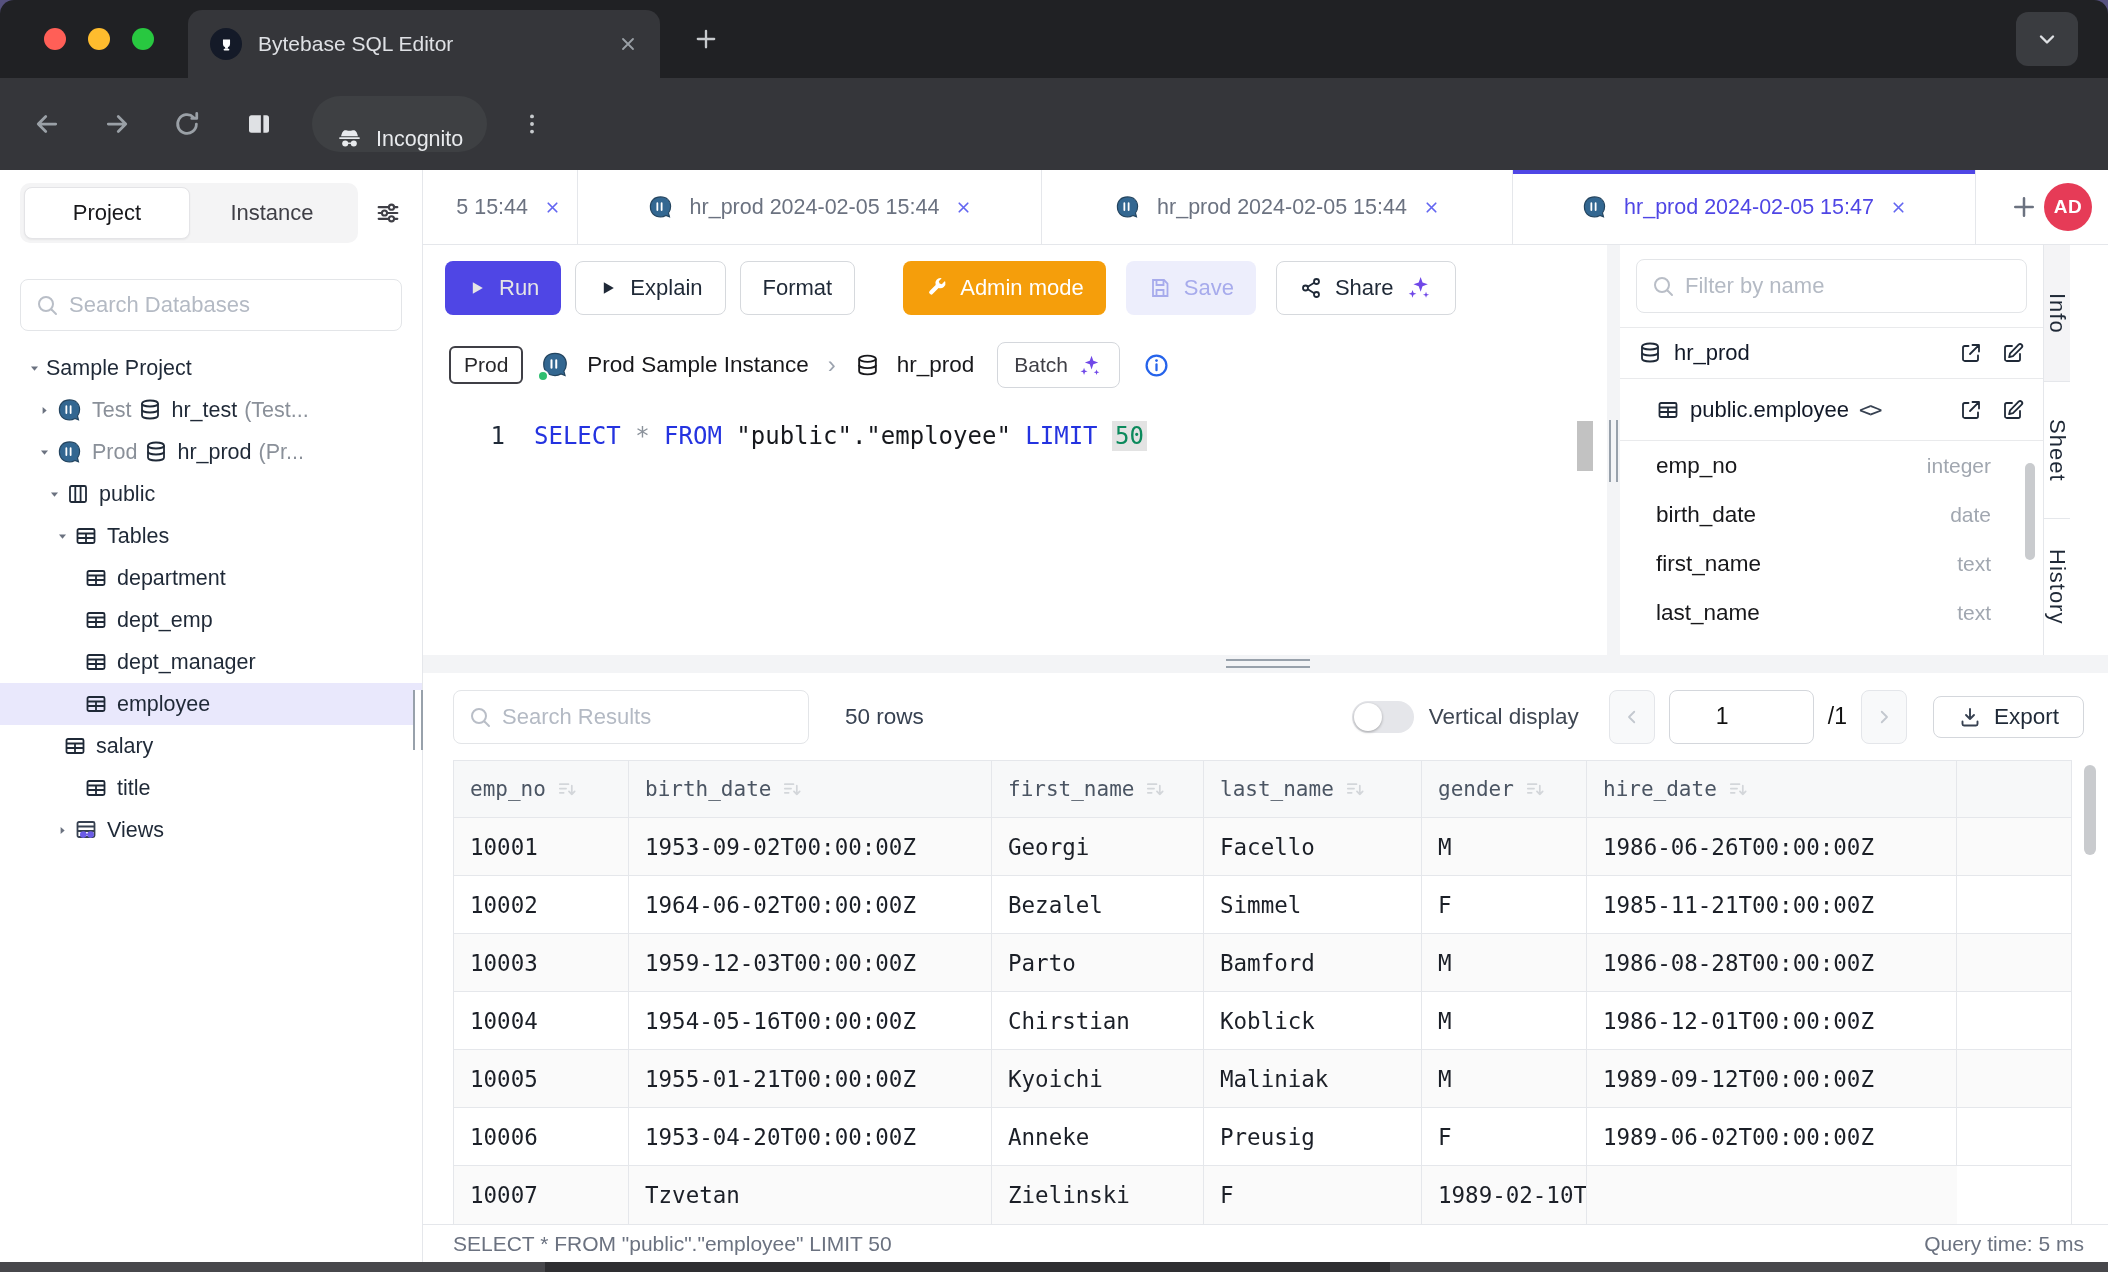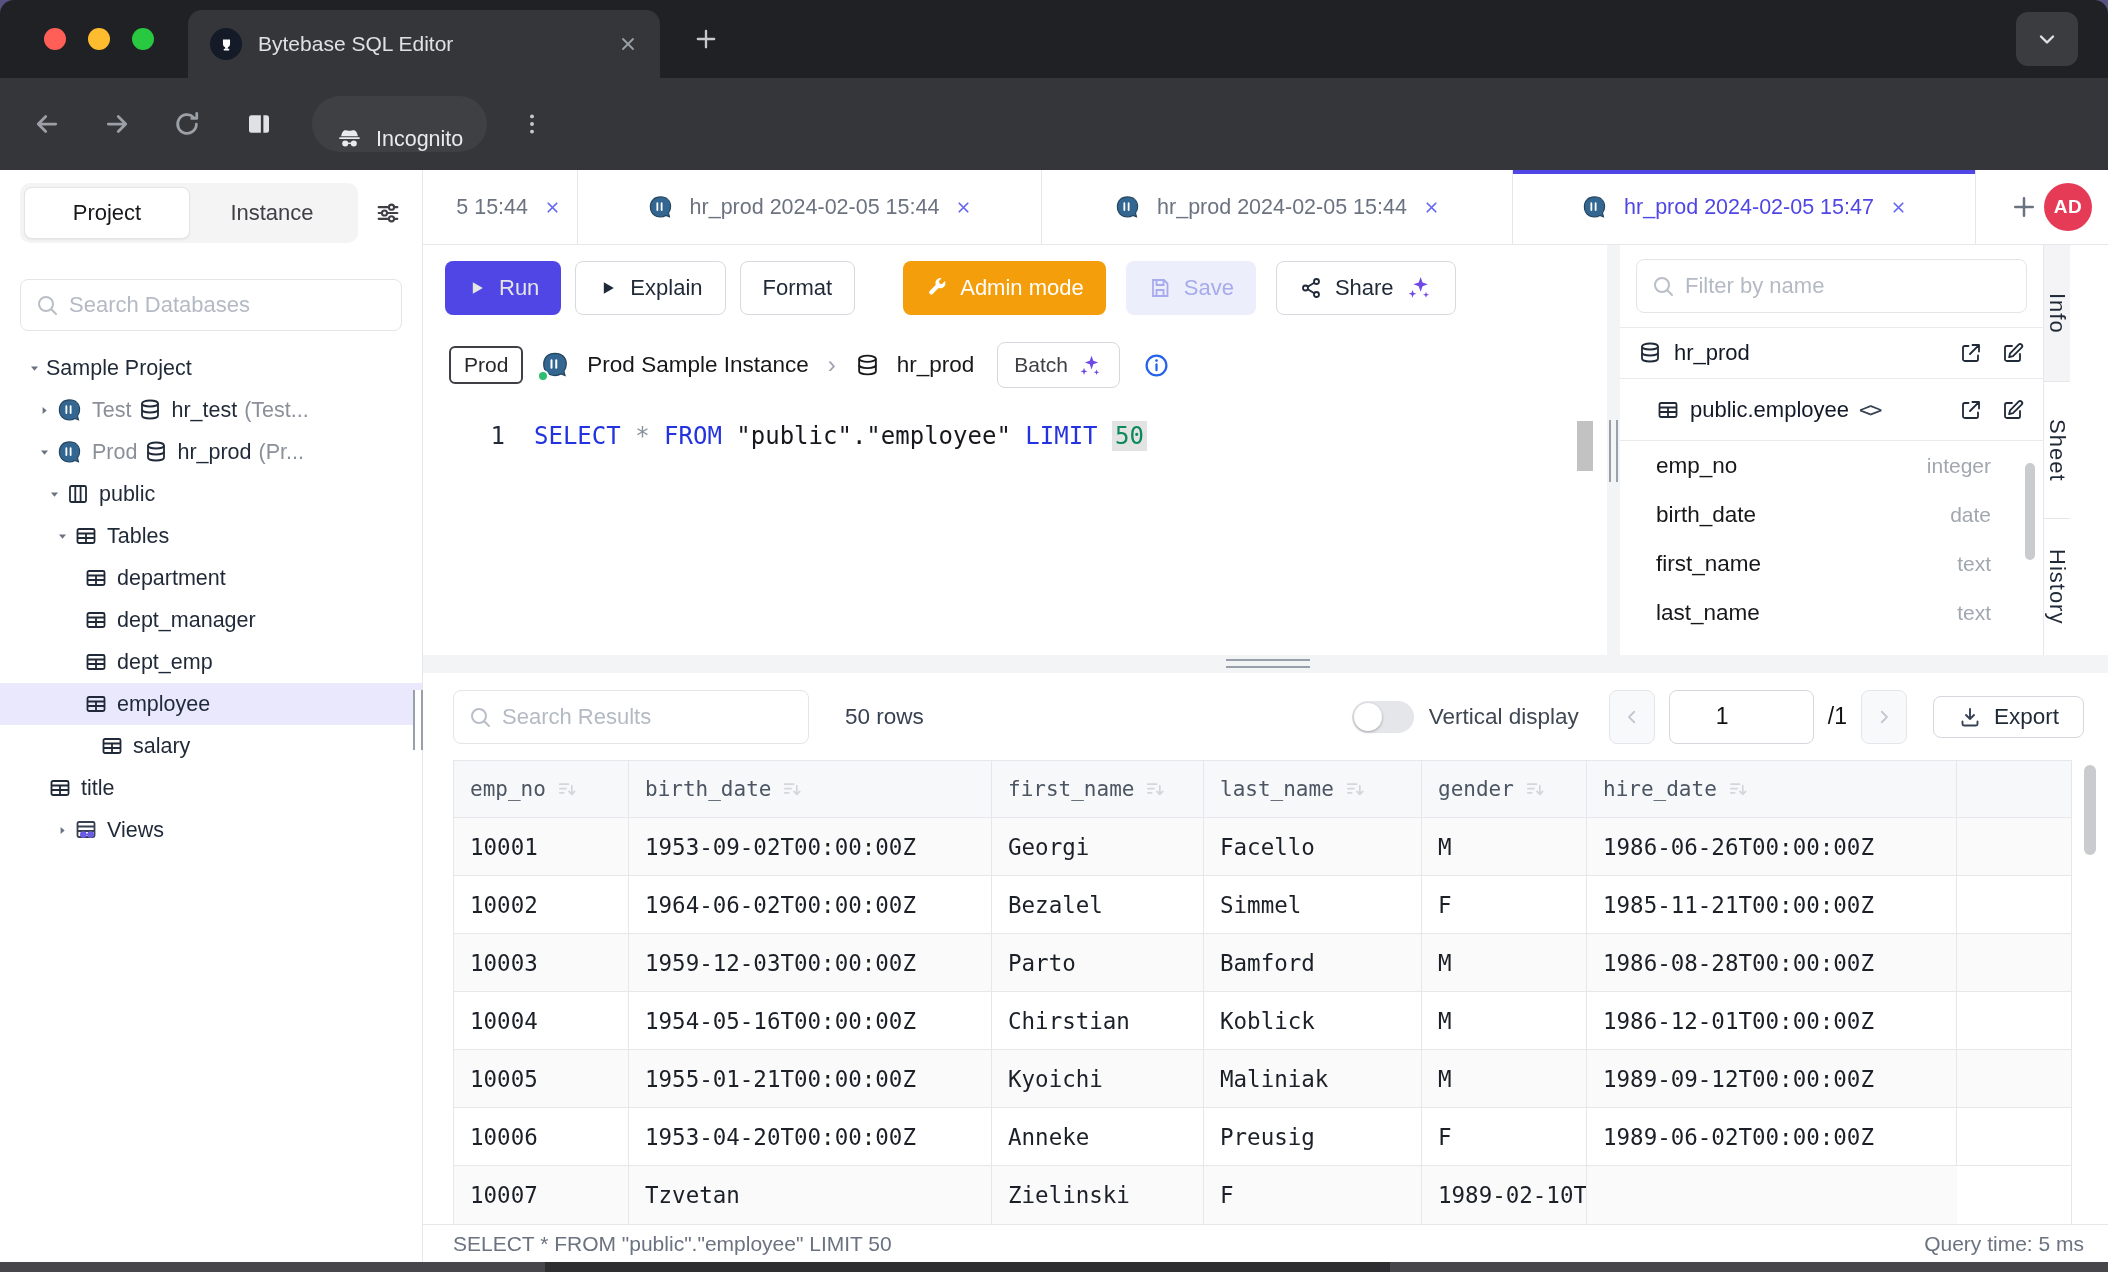--- a/index.html
+++ b/index.html
@@ -359,50 +359,50 @@
           </span>
           <span class="tseg t1">department</span>
         </div>
         <div class="trow" style="padding-left: 84px;">
           <span class="ticon">
             <svg viewBox="0 0 24 24" fill="none" stroke="currentColor" stroke-width="1.8">
               <rect x="3.5" y="5" width="17" height="14" rx="1.5"></rect>
               <path d="M3.5 9.5h17M3.5 14h17M12 9.5V19"></path>
             </svg>
           </span>
-          <span class="tseg t1">dept_manager</span>
+          <span class="tseg t1">dept_emp</span>
         </div>
         <div class="trow" style="padding-left: 84px;">
           <span class="ticon">
             <svg viewBox="0 0 24 24" fill="none" stroke="currentColor" stroke-width="1.8">
               <rect x="3.5" y="5" width="17" height="14" rx="1.5"></rect>
               <path d="M3.5 9.5h17M3.5 14h17M12 9.5V19"></path>
             </svg>
           </span>
-          <span class="tseg t1">dept_emp</span>
+          <span class="tseg t1">dept_manager</span>
         </div>
         <div class="trow sel" style="padding-left: 84px;">
           <span class="ticon">
             <svg viewBox="0 0 24 24" fill="none" stroke="currentColor" stroke-width="1.8">
               <rect x="3.5" y="5" width="17" height="14" rx="1.5"></rect>
               <path d="M3.5 9.5h17M3.5 14h17M12 9.5V19"></path>
             </svg>
           </span>
           <span class="tseg t1">employee</span>
         </div>
-        <div class="trow" style="padding-left: 100px;">
+        <div class="trow" style="padding-left: 63px;">
           <span class="ticon">
             <svg viewBox="0 0 24 24" fill="none" stroke="currentColor" stroke-width="1.8">
               <rect x="3.5" y="5" width="17" height="14" rx="1.5"></rect>
               <path d="M3.5 9.5h17M3.5 14h17M12 9.5V19"></path>
             </svg>
           </span>
           <span class="tseg t1">salary</span>
         </div>
-        <div class="trow" style="padding-left: 48px;">
+        <div class="trow" style="padding-left: 84px;">
           <span class="ticon">
             <svg viewBox="0 0 24 24" fill="none" stroke="currentColor" stroke-width="1.8">
               <rect x="3.5" y="5" width="17" height="14" rx="1.5"></rect>
               <path d="M3.5 9.5h17M3.5 14h17M12 9.5V19"></path>
             </svg>
           </span>
           <span class="tseg t1">title</span>
         </div>
         <div class="trow" style="padding-left: 50px;">
           <span class="caret">

